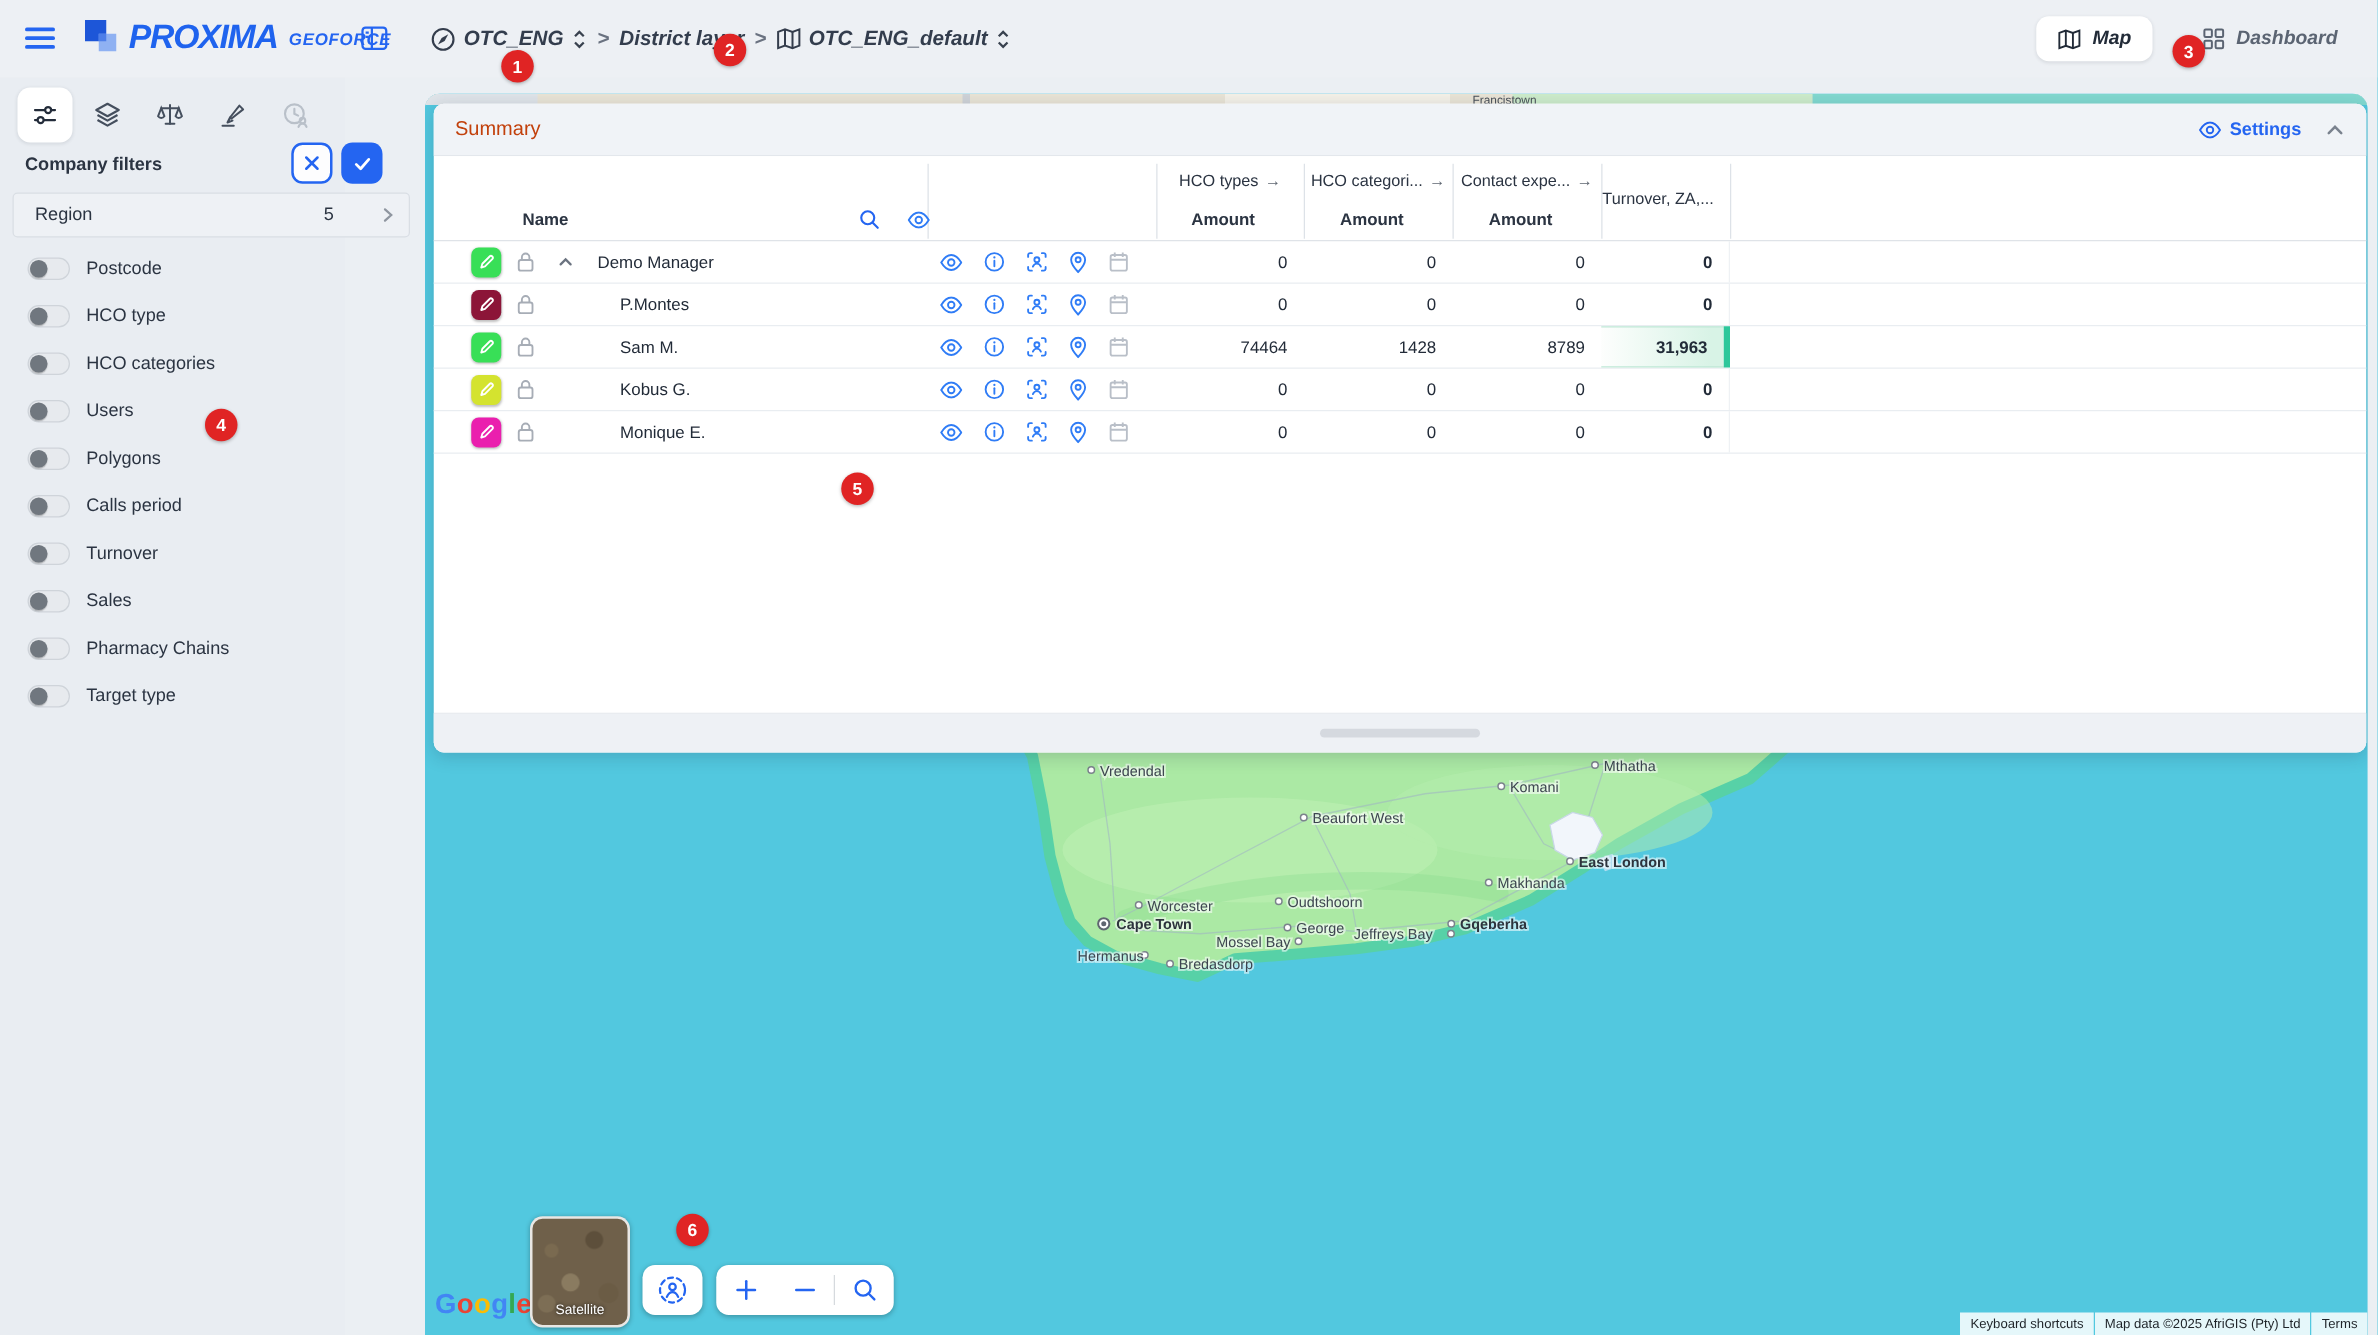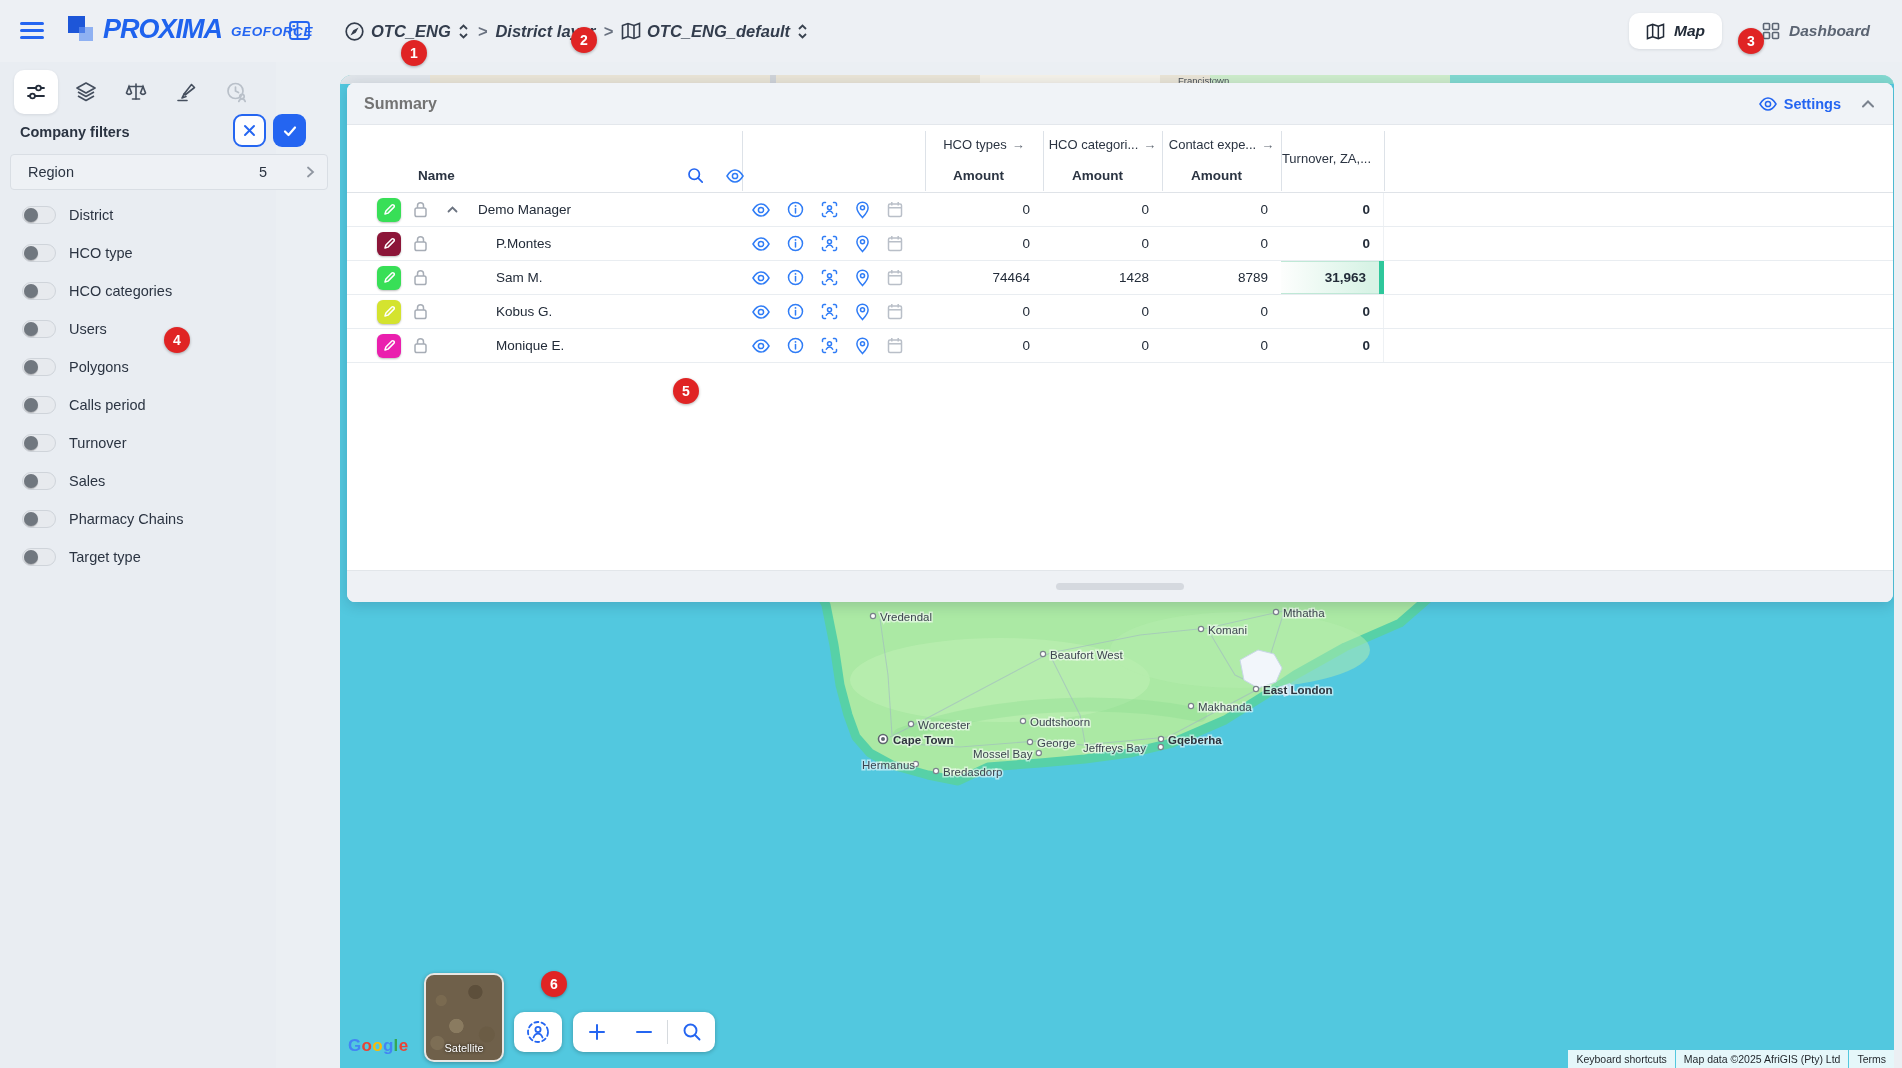--- a/index.html
+++ b/index.html
@@ -45,21 +45,21 @@
 
   
   .map-card { position:absolute; left:340px; top:75px; width:1554px; height:993px; border-radius:12px 12px 0 0; overflow:hidden; background:#52c8df; }
   .map-svg { position:absolute; left:0; top:0; }
   .map-city { font-size:11.5px; fill:#3d4550; paint-order:stroke; stroke:#ffffff; stroke-width:3px; stroke-opacity:.55; }
   .map-city.b { font-weight:700; fill:#2d333d; }
 
   
   .summary-panel { position:absolute; left:7px; top:8px; width:1546px; height:519px; background:#ffffff; border-radius:8px; box-shadow:0 3px 14px rgba(20,35,60,.18); }
   .panel-titlebar { position:absolute; left:0; top:0; width:100%; height:42px; background:#f0f3f7; border-radius:8px 8px 0 0; border-bottom:1px solid #e3e7ec; display:flex; align-items:center; }
-  .panel-title { margin-left:17px; font-size:16px; font-weight:700; color:#737373; }
+  .panel-title { margin-left:17px; font-size:16px; font-weight:400; color:#c2410c; }
   .settings-btn { position:absolute; right:52px; top:0; height:42px; display:flex; align-items:center; gap:7px; color:#2465f1; font-size:14.5px; font-weight:600; cursor:pointer; }
   .collapse-btn { position:absolute; right:16px; top:12px; width:18px; height:18px; color:#7a828e; cursor:pointer; }
 
   .table-header { position:absolute; left:0; top:42px; width:100%; height:68px; }
   .hdiv { position:absolute; top:6px; bottom:2px; width:1px; background:#dde2e8; }
   .group-label { position:absolute; top:10px; height:18px; display:flex; align-items:center; justify-content:center; gap:5px; font-size:13px; color:#2b3442; }
   .group-arrow { color:#5f6772; font-size:13px; cursor:pointer; }
   .turnover-label { position:absolute; top:26px; right:522px; width:200px; text-align:right; font-size:13px; color:#2b3442; }
   .subhead { position:absolute; left:0; top:34px; width:100%; height:34px; display:flex; align-items:center; border-bottom:1px solid #dfe3e8; font-size:13.5px; color:#2b3442; font-weight:600; }
 
@@ -78,21 +78,21 @@
   .lock-ic { color:#a7adb6; }
   .row-ic { color:#2f7cf6; cursor:pointer; display:flex; }
   .row-ic.gray { color:#b9bfc8; }
   .name-ind { padding-left:31px; }
   .cell-hl { background:linear-gradient(90deg,#fdfefd 0%,#d8f3e6 90%); border-right:5px solid #2ec79b !important; box-shadow:inset 0 1px 0 #bfe8d6, inset 0 -1px 0 #bfe8d6; }
 
   .panel-footer { position:absolute; left:0; bottom:0; width:100%; height:32px; background:#eef1f5; border-top:1px solid #e2e6ea; border-radius:0 0 8px 8px; }
   .drag-handle { position:absolute; left:50%; top:12px; width:128px; height:7px; margin-left:-64px; border-radius:4px; background:#d5d9df; cursor:grab; }
 
   
-  .google-logo { position:absolute; left:8px; bottom:12px; font-size:17px; font-weight:700; letter-spacing:.3px; cursor:pointer; }
+  .google-logo { position:absolute; left:8px; bottom:12px; font-size:22px; font-weight:700; letter-spacing:.3px; cursor:pointer; }
   .sat-thumb { position:absolute; left:84px; top:898px; width:80px; height:89px; border-radius:10px; border:2px solid rgba(255,255,255,.85); box-shadow:0 1px 4px rgba(0,0,0,.3); cursor:pointer;
     background:radial-gradient(circle at 20% 30%, #7a6a50 0 6%, transparent 7%), radial-gradient(circle at 65% 20%, #5d4f3b 0 8%, transparent 9%), radial-gradient(circle at 40% 60%, #8a7b60 0 10%, transparent 11%), radial-gradient(circle at 80% 70%, #6b5c45 0 9%, transparent 10%), radial-gradient(circle at 15% 80%, #7d6e55 0 7%, transparent 8%), #6f604a; }
   .sat-label { position:absolute; left:0; right:0; bottom:6px; text-align:center; color:#fff; font-size:11px; text-shadow:0 0 3px rgba(0,0,0,.9); }
   .locate-btn { position:absolute; left:174px; top:937px; width:48px; height:40px; background:#fff; border-radius:10px; box-shadow:0 1px 4px rgba(0,0,0,.25); display:flex; align-items:center; justify-content:center; color:#2465f1; cursor:pointer; }
   .zoombar { position:absolute; left:233px; top:937px; width:142px; height:40px; background:#fff; border-radius:10px; box-shadow:0 1px 4px rgba(0,0,0,.25); display:flex; align-items:center; color:#2465f1; }
   .zb-btn { flex:1; display:flex; align-items:center; justify-content:center; cursor:pointer; height:100%; }
   .zb-div { width:1px; height:24px; background:#d6dade; }
   .attribution { position:absolute; right:0; bottom:0; display:flex; font-size:10.5px; color:#1f2429; }
   .attr-chip { background:rgba(255,255,255,.85); padding:3px 8px; margin-left:1px; white-space:nowrap; }
   .attr-link { cursor:pointer; }
@@ -247,21 +247,21 @@
     <svg width="14" height="14" viewBox="0 0 14 14" fill="none" stroke="#8f96a0" stroke-width="1.8" stroke-linecap="round">
         <polyline points="5,2.5 10,7 5,11.5"></polyline>
       </svg>
   </div>
 
   <ul class="filter-list" id="filter-list">
       <li class="filter-item">
         <span class="toggle">
           <span class="knob"></span>
         </span>
-        <span class="filter-label">District</span>
+        <span class="filter-label">Postcode</span>
       </li>
       <li class="filter-item">
         <span class="toggle">
           <span class="knob"></span>
         </span>
         <span class="filter-label">HCO type</span>
       </li>
       <li class="filter-item">
         <span class="toggle">
           <span class="knob"></span>

